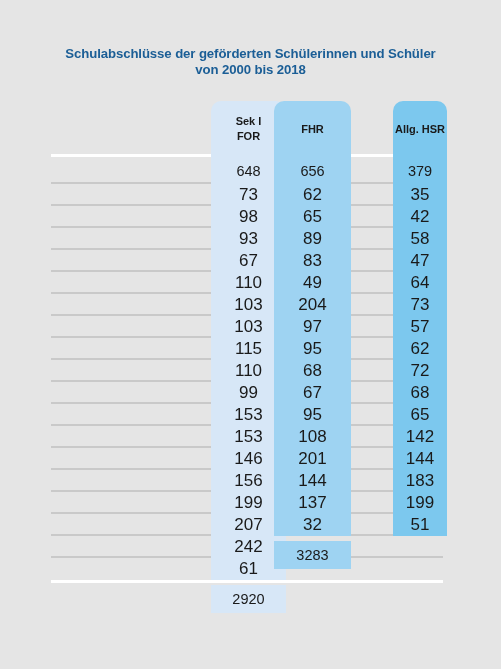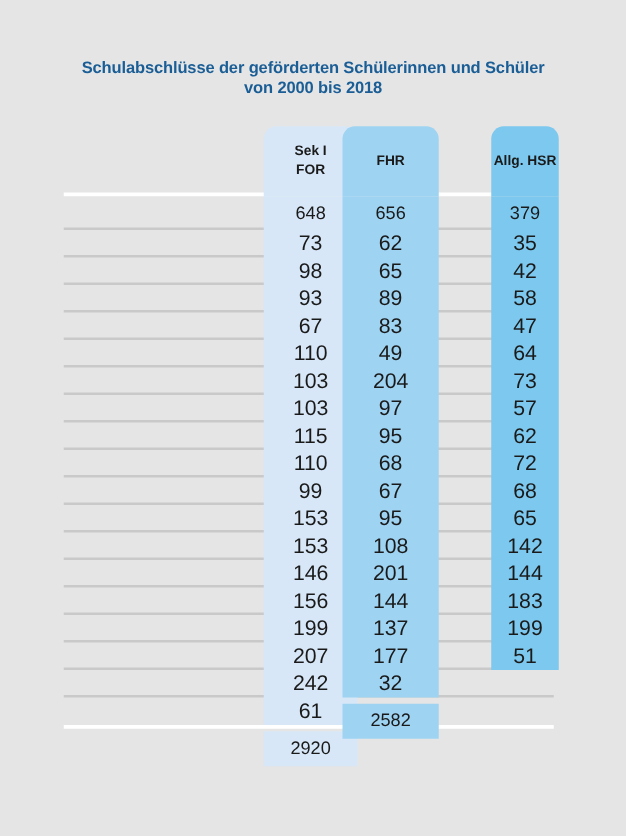--- a/index.html
+++ b/index.html
@@ -208,24 +208,23 @@
           <div class="cell">204</div>
           <div class="cell">97</div>
           <div class="cell">95</div>
           <div class="cell">68</div>
           <div class="cell">67</div>
           <div class="cell">95</div>
           <div class="cell">108</div>
           <div class="cell">201</div>
           <div class="cell">144</div>
           <div class="cell">137</div>
-          <div class="cell">177</div>
           <div class="cell">32</div>
         </div>
-      <div class="col-total">2582</div>
+      <div class="col-total">3283</div>
     </div>
 
     <div class="col" id="col-hsr">
       <div class="col-header">
         <span>
           <span class="hdr-line">Allg. HSR</span>
         </span>
       </div>
       <div class="col-body" id="body-hsr">
           <div class="cell first-data">379</div>

